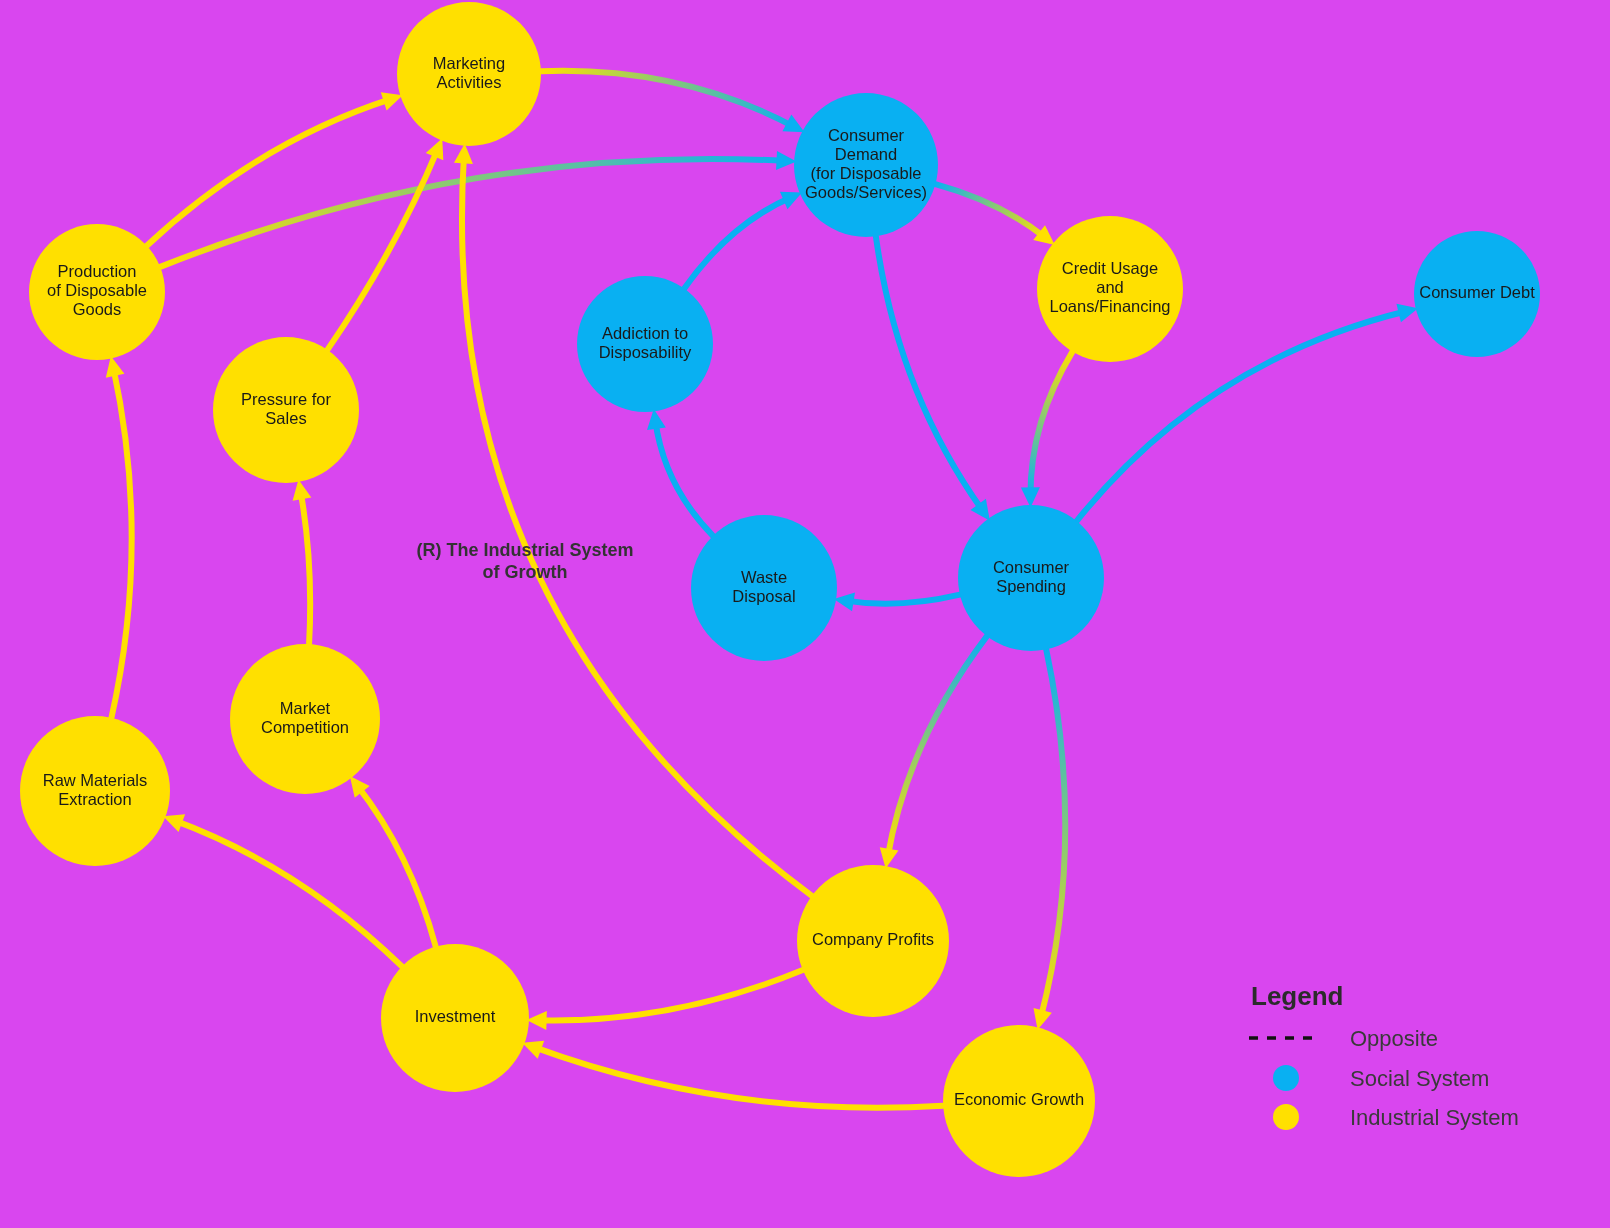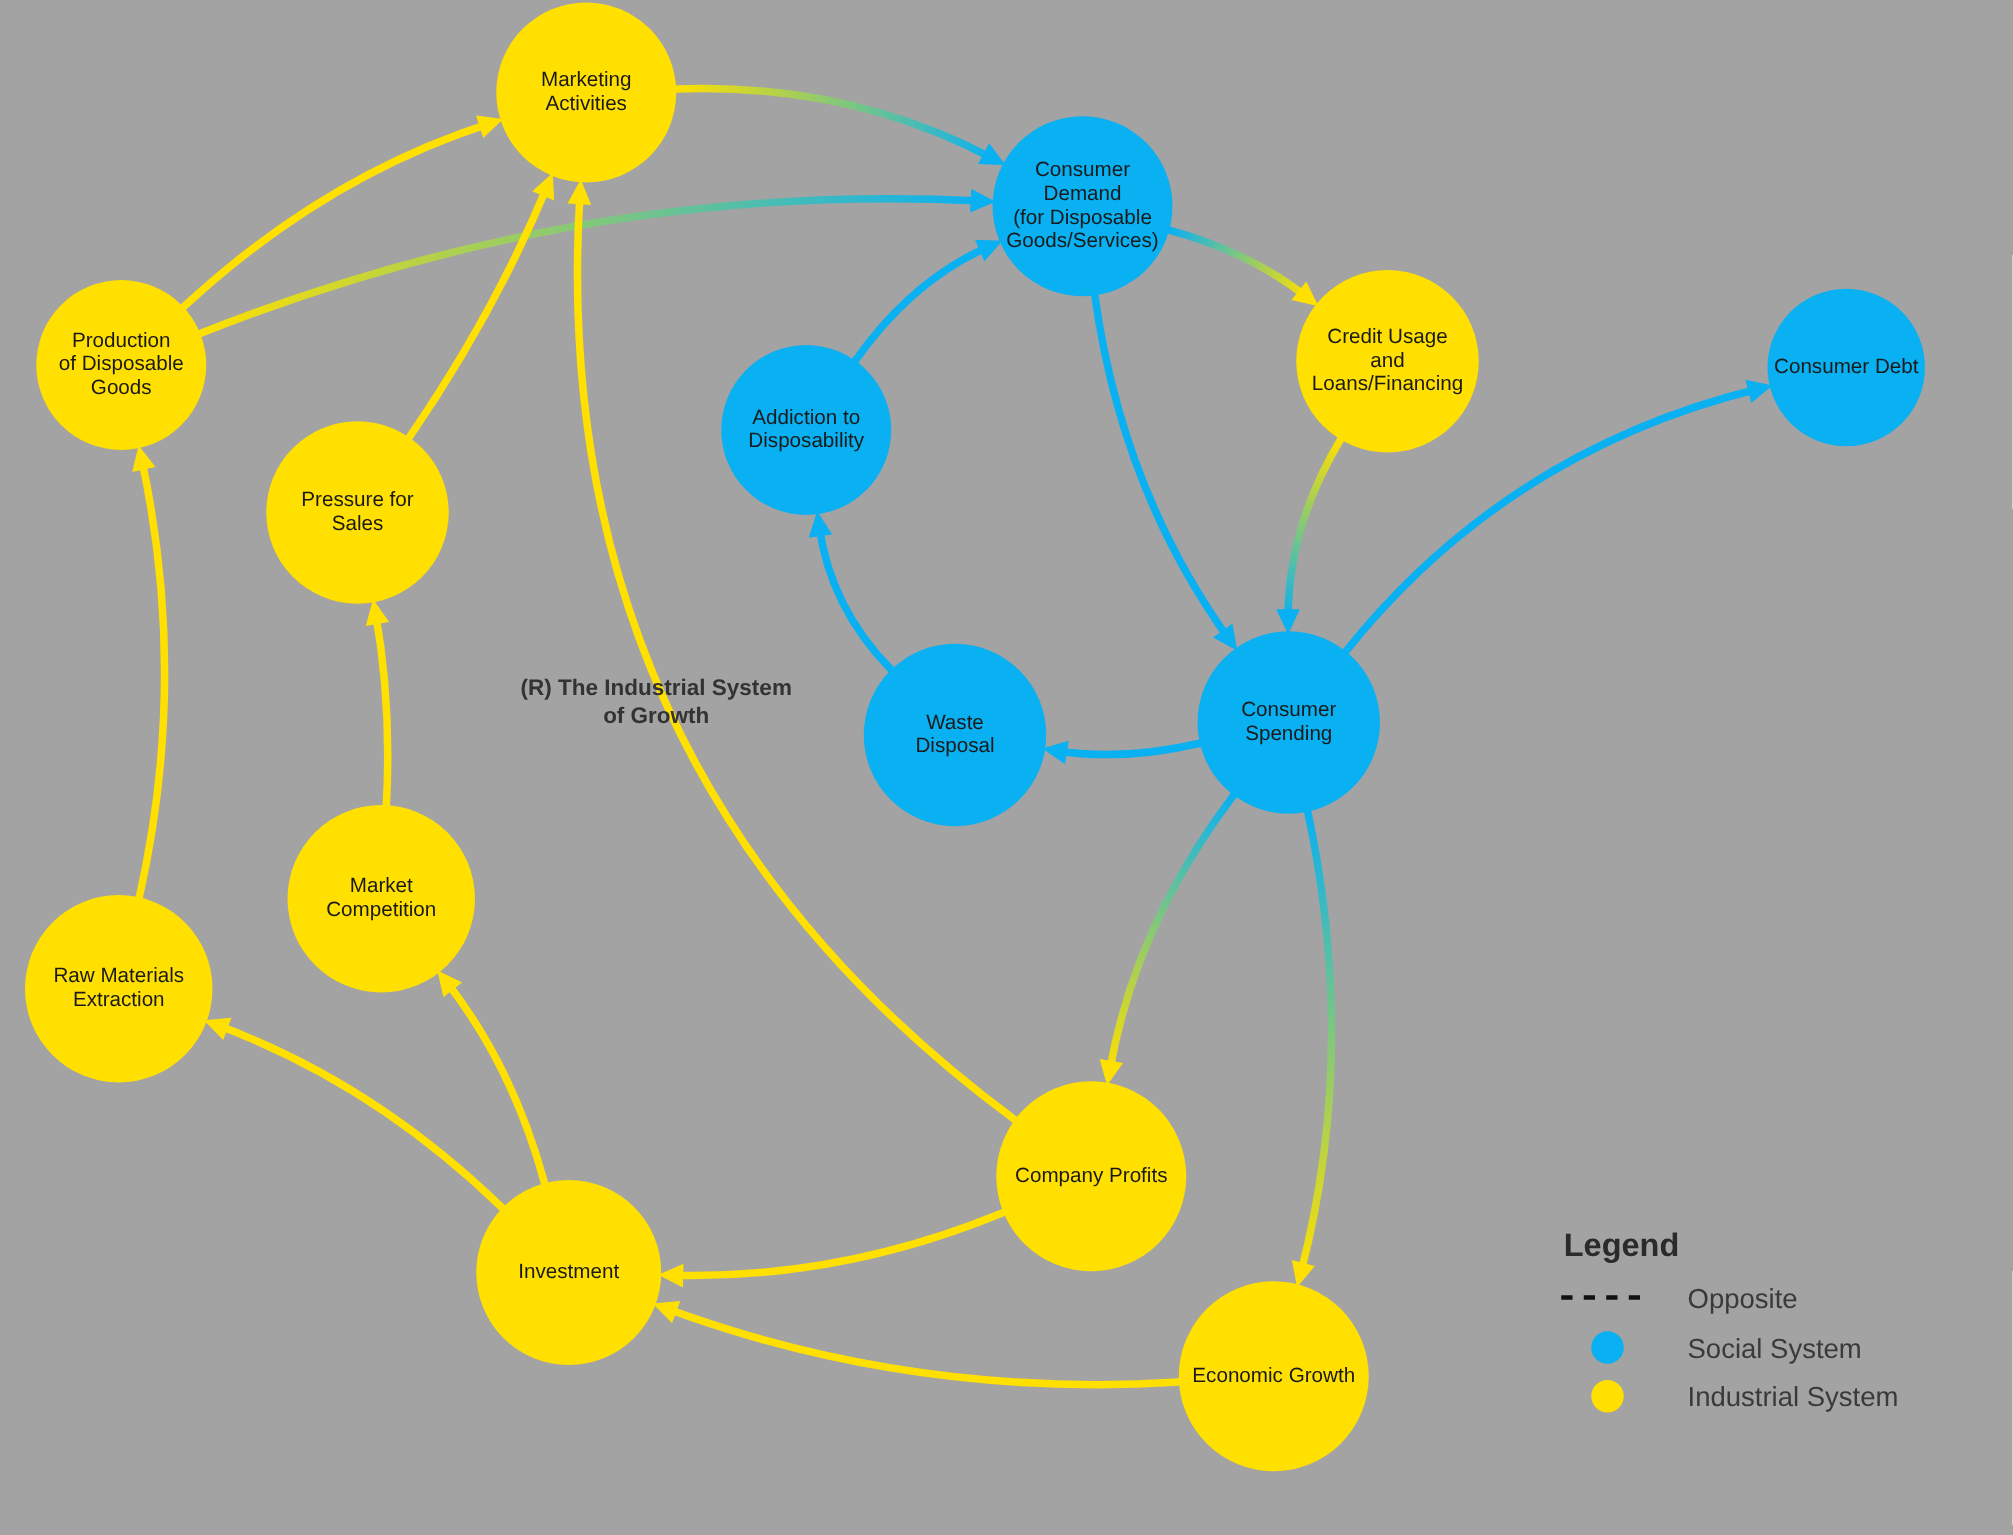--- a/index.html
+++ b/index.html
@@ -4,21 +4,21 @@
 <style>
   html, body {
     margin: 0;
     padding: 0;
     background: #fcfcfa;
   }
   #stage {
     position: relative;
     width: 1610px;
     height: 1228px;
-    background: #a3a3a3;
+    background: #d946ef;
     overflow: hidden;
     font-family: "Liberation Sans", sans-serif;
   }
   #diagram-svg {
     position: absolute;
     left: 0;
     top: 0;
     width: 1610px;
     height: 1228px;
   }

